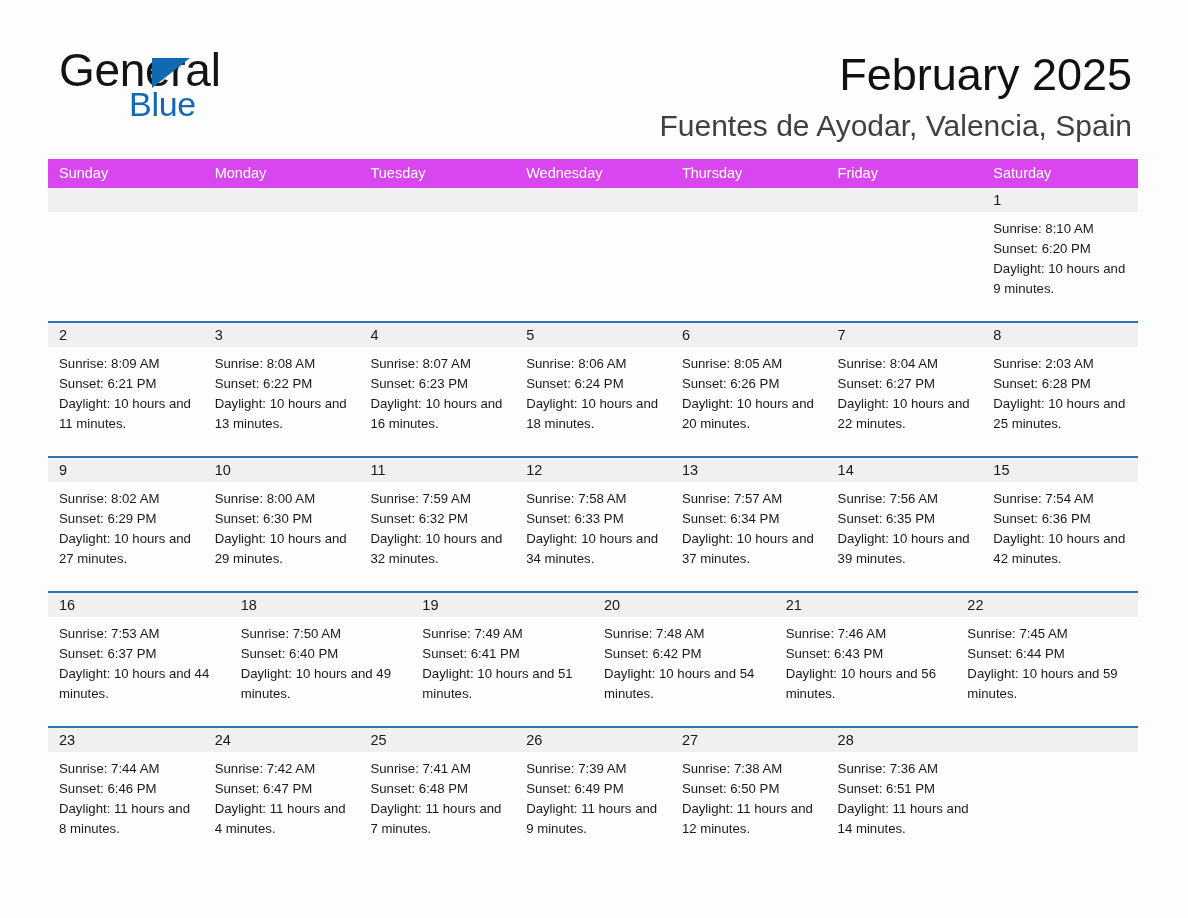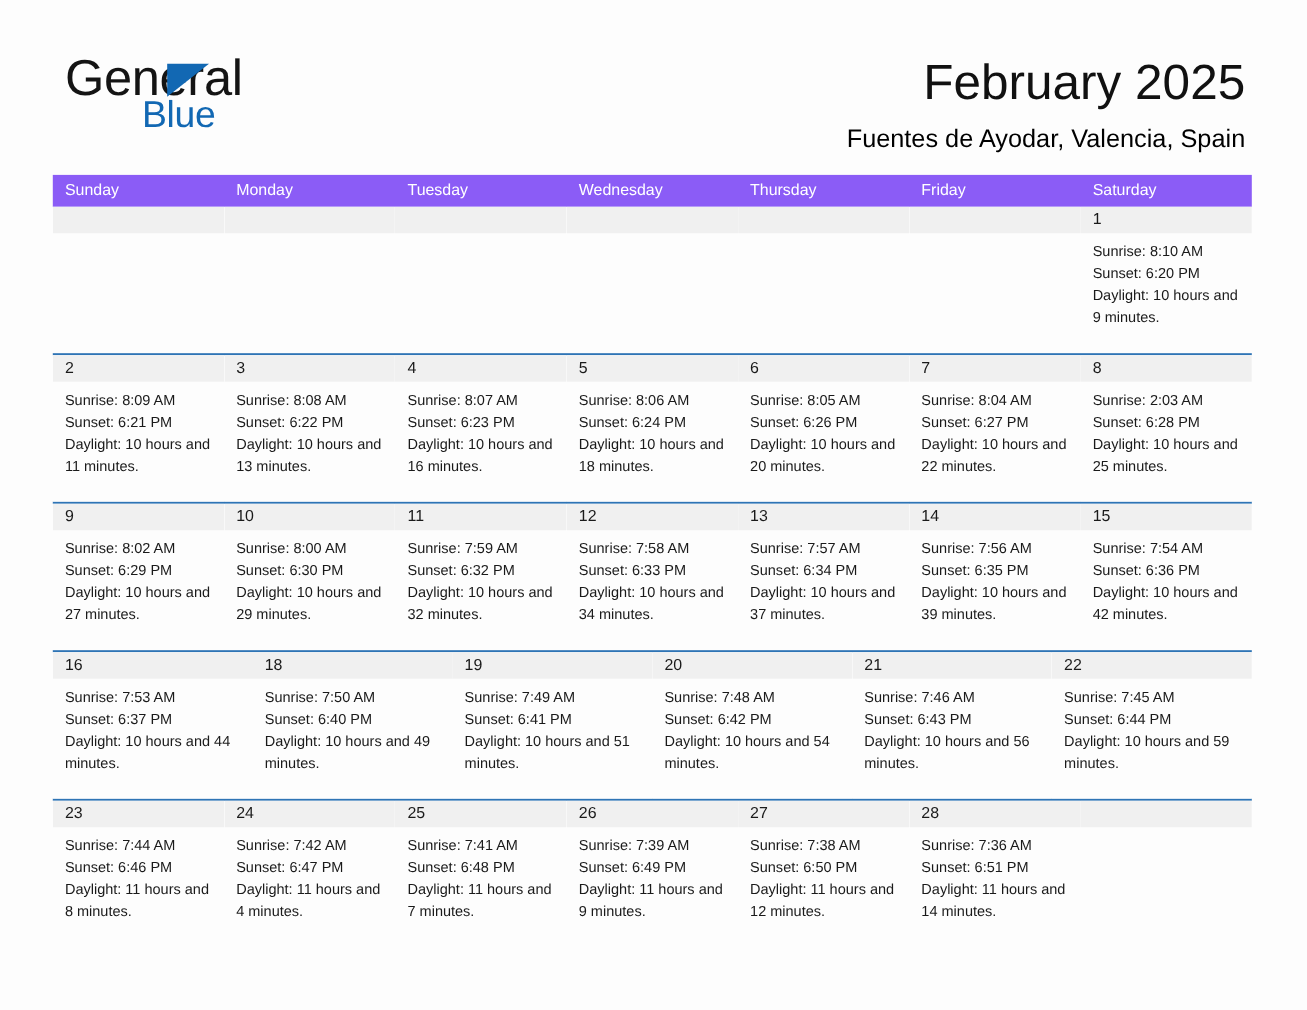--- a/index.html
+++ b/index.html
@@ -76,39 +76,39 @@
   }
   .month-title {
     font-size: 45px;
     line-height: 54px;
     font-weight: normal;
     color: #111111;
     margin: 0;
     white-space: nowrap;
   }
   .location-subtitle {
-    font-size: 23px;
+    font-size: 30px;
     line-height: 30px;
-    color: #000000;
+    color: #404040;
     margin: 9px 0 0 0;
     white-space: nowrap;
   }
 
   
   .calendar {
     position: absolute;
     left: 48px;
     top: 159px;
     width: 1090px;
   }
 
   .weekday-row {
     display: flex;
     width: 1090px;
-    background: #8b5cf6;
+    background: #d946ef;
     height: 29px;
   }
   .weekday {
     flex: 1 1 0;
     min-width: 0;
     color: #ffffff;
     font-size: 14.5px;
     line-height: 29px;
     padding-left: 11px;
     box-sizing: border-box;

